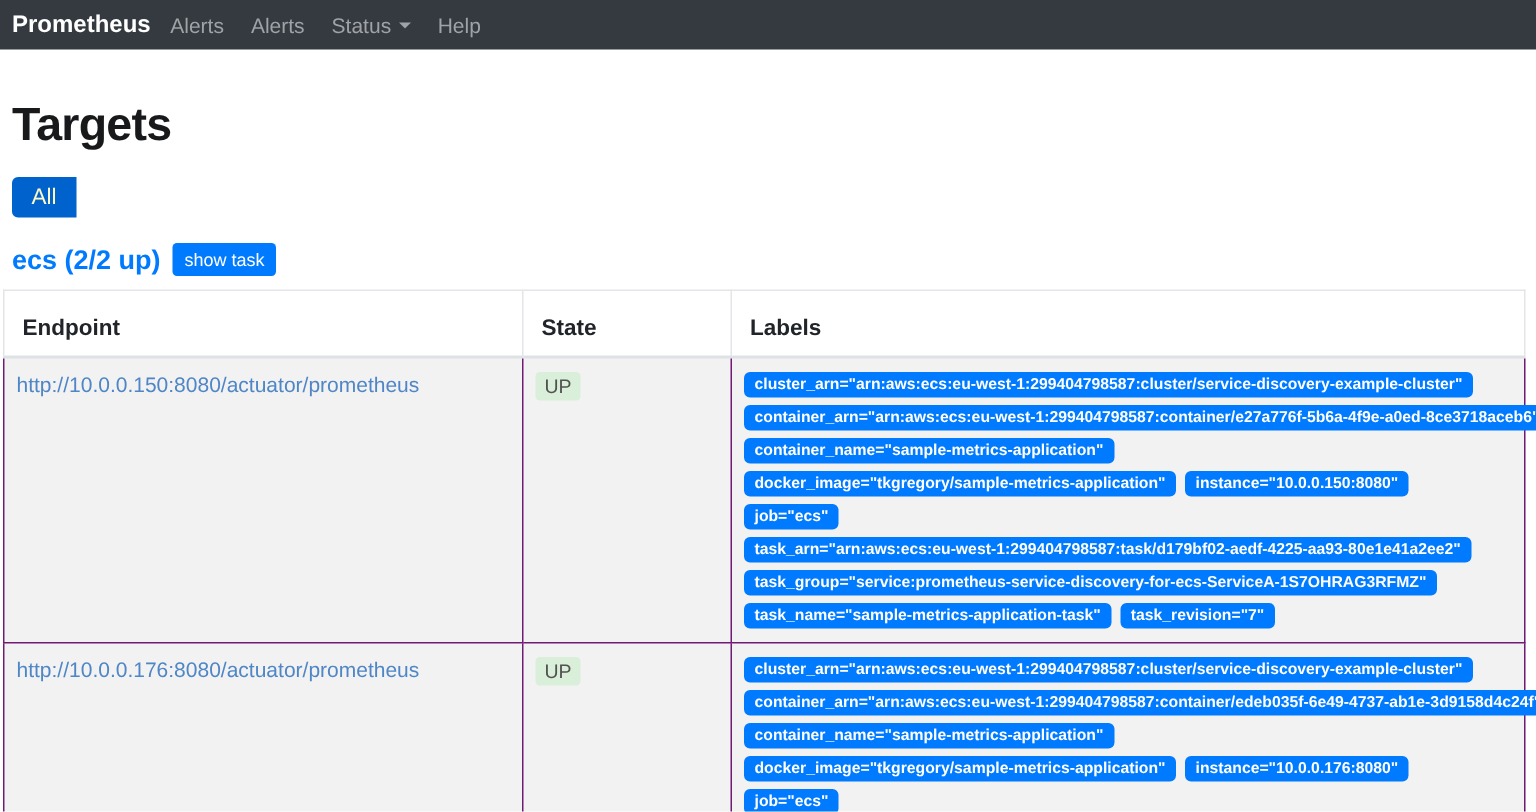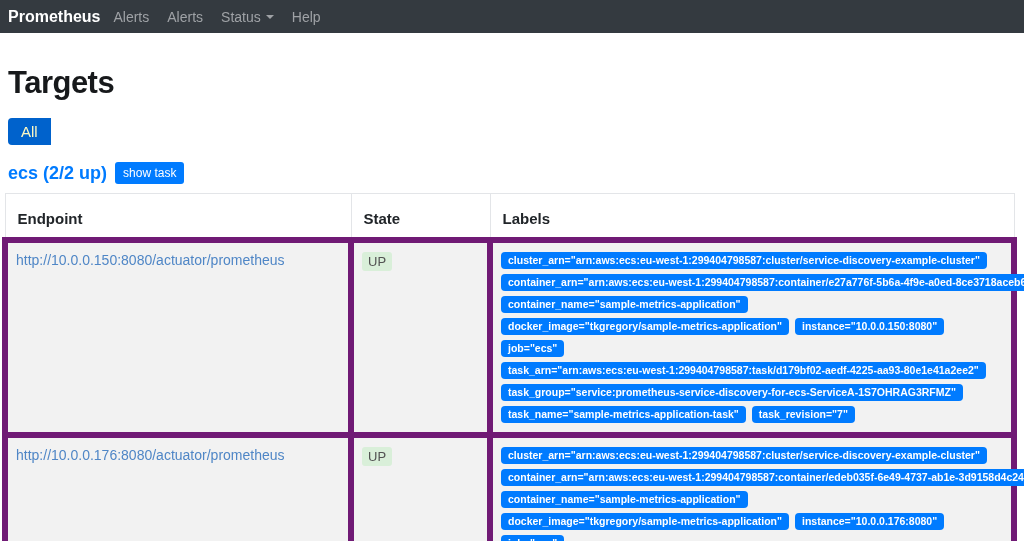--- a/index.html
+++ b/index.html
@@ -36,21 +36,21 @@
 
   
   table.targets { border-collapse: collapse; width: 1015px; margin: 9px 0 0 2px;
     table-layout: fixed; }
   table.targets col.c-endpoint { width: 346px; }
   table.targets col.c-state { width: 139px; }
   th { background: #fff; text-align: left; vertical-align: bottom;
     font-size: 15px; color: #212529; padding: 16px 12px 10px;
     border: 1px solid #e3e5e8; border-bottom: 2px solid #dee2e6; }
   td { background: #f2f2f2; vertical-align: top; padding: 9px 8px;
-    border: 6px solid #701a75; font-size: 14px; }
+    border: 1px solid #701a75; font-size: 14px; }
   a.endpoint { color: #4f86c6; text-decoration: none; font-size: 14px; cursor: pointer; }
   .state-badge { display: inline-block; background: #d9efd9; color: #525252;
     border-radius: 3px; font-size: 13px; padding: 2px 6px; }
   .labels-list { display: flex; flex-wrap: wrap; gap: 5px 6px; }
   .label-badge { background: #007bff; color: #fff; font-weight: 700;
     font-size: 10.5px; line-height: 11px; padding: 3px 7px; border-radius: 4px;
     white-space: nowrap; }
 </style>
 </head>
 <body>

